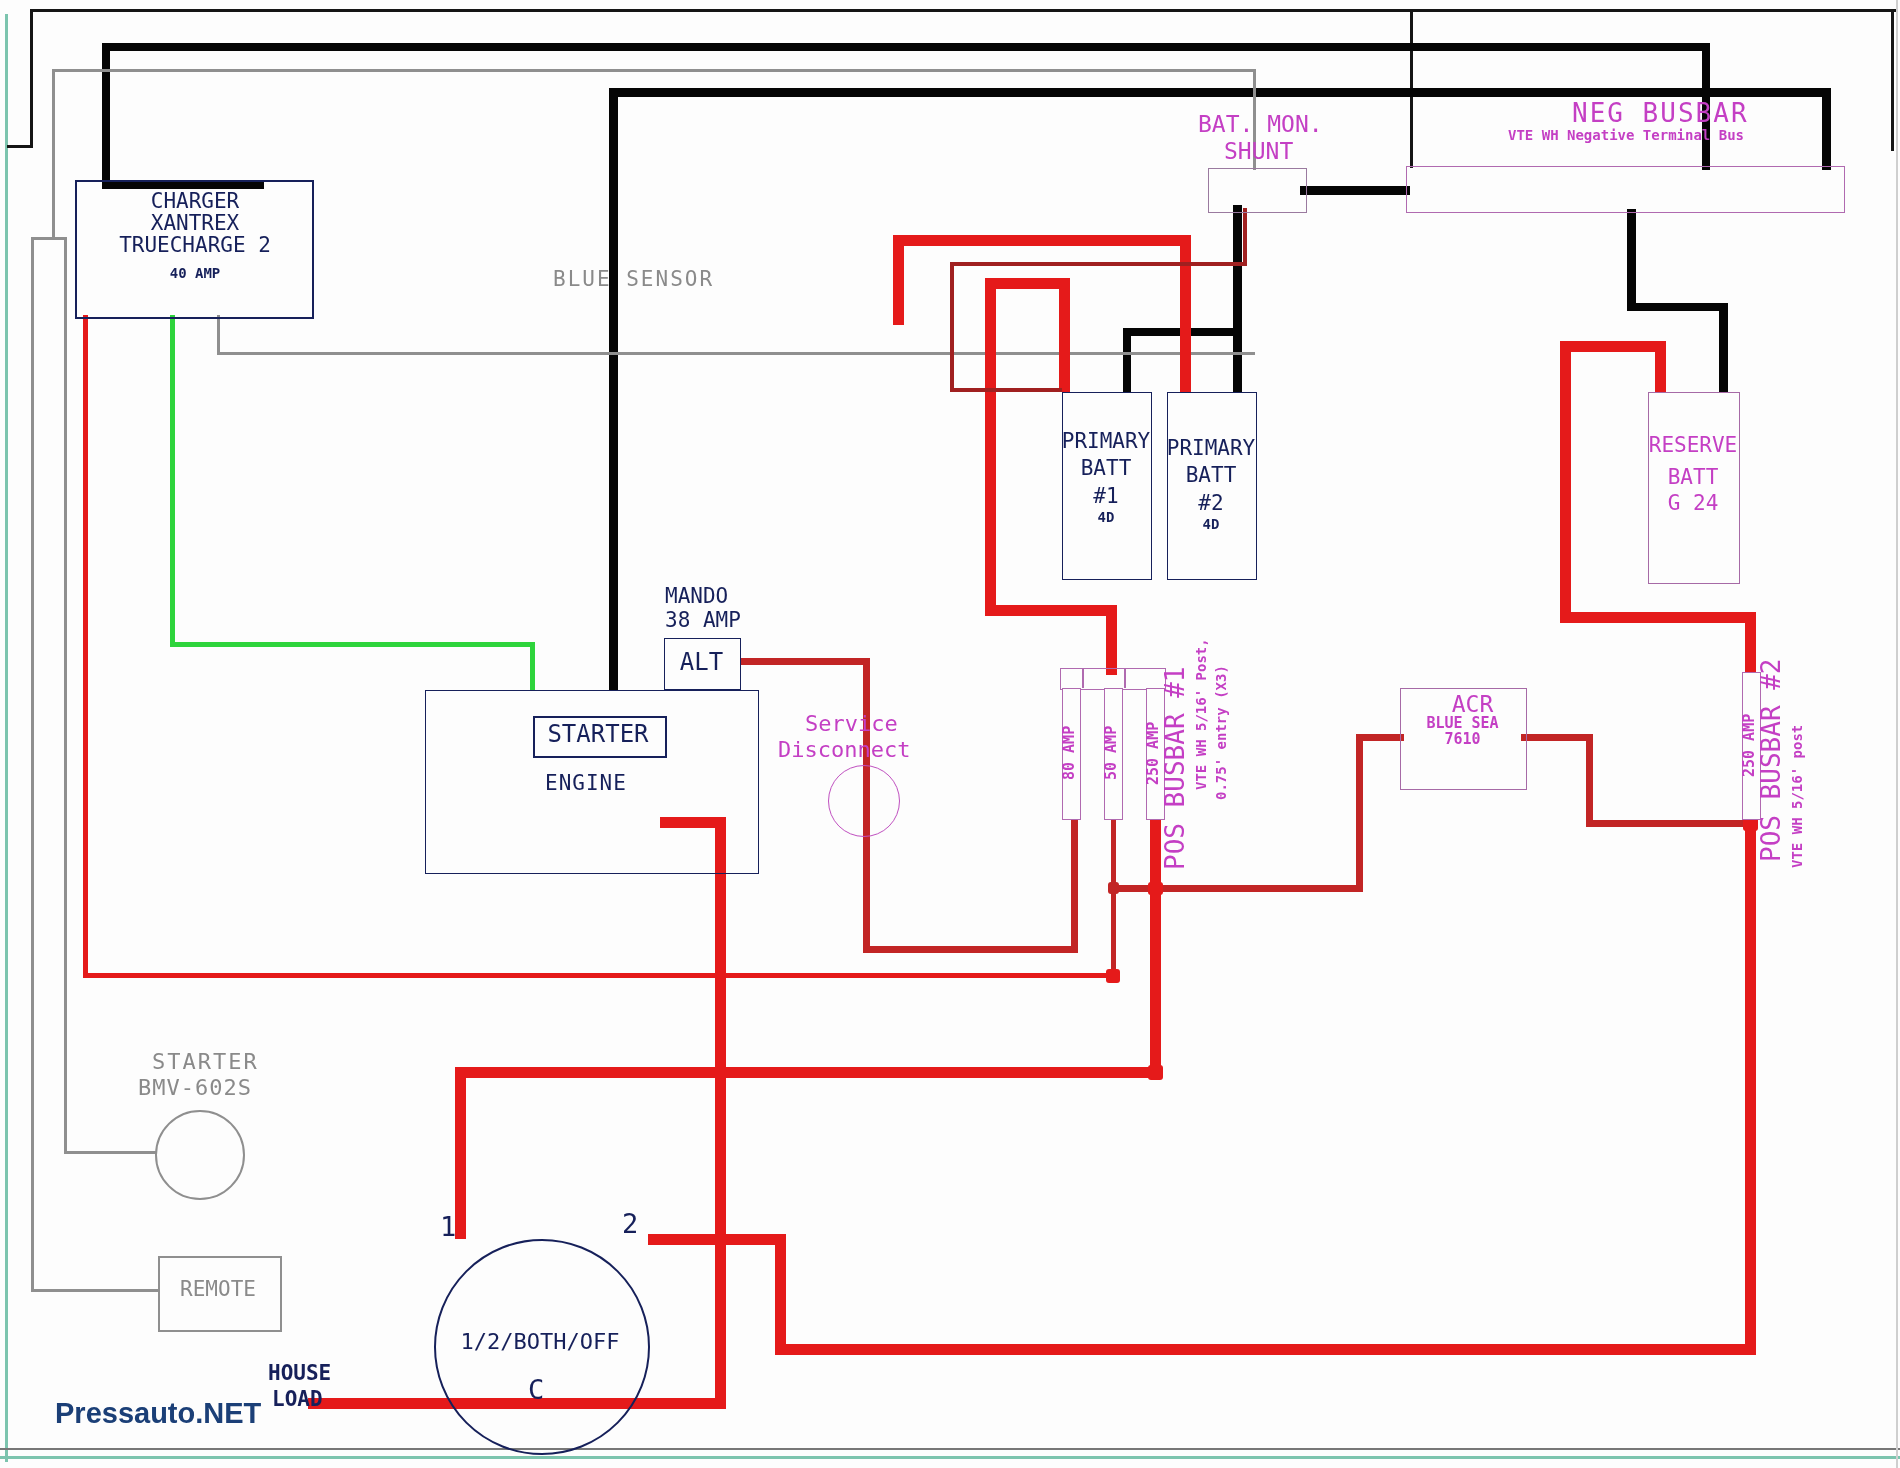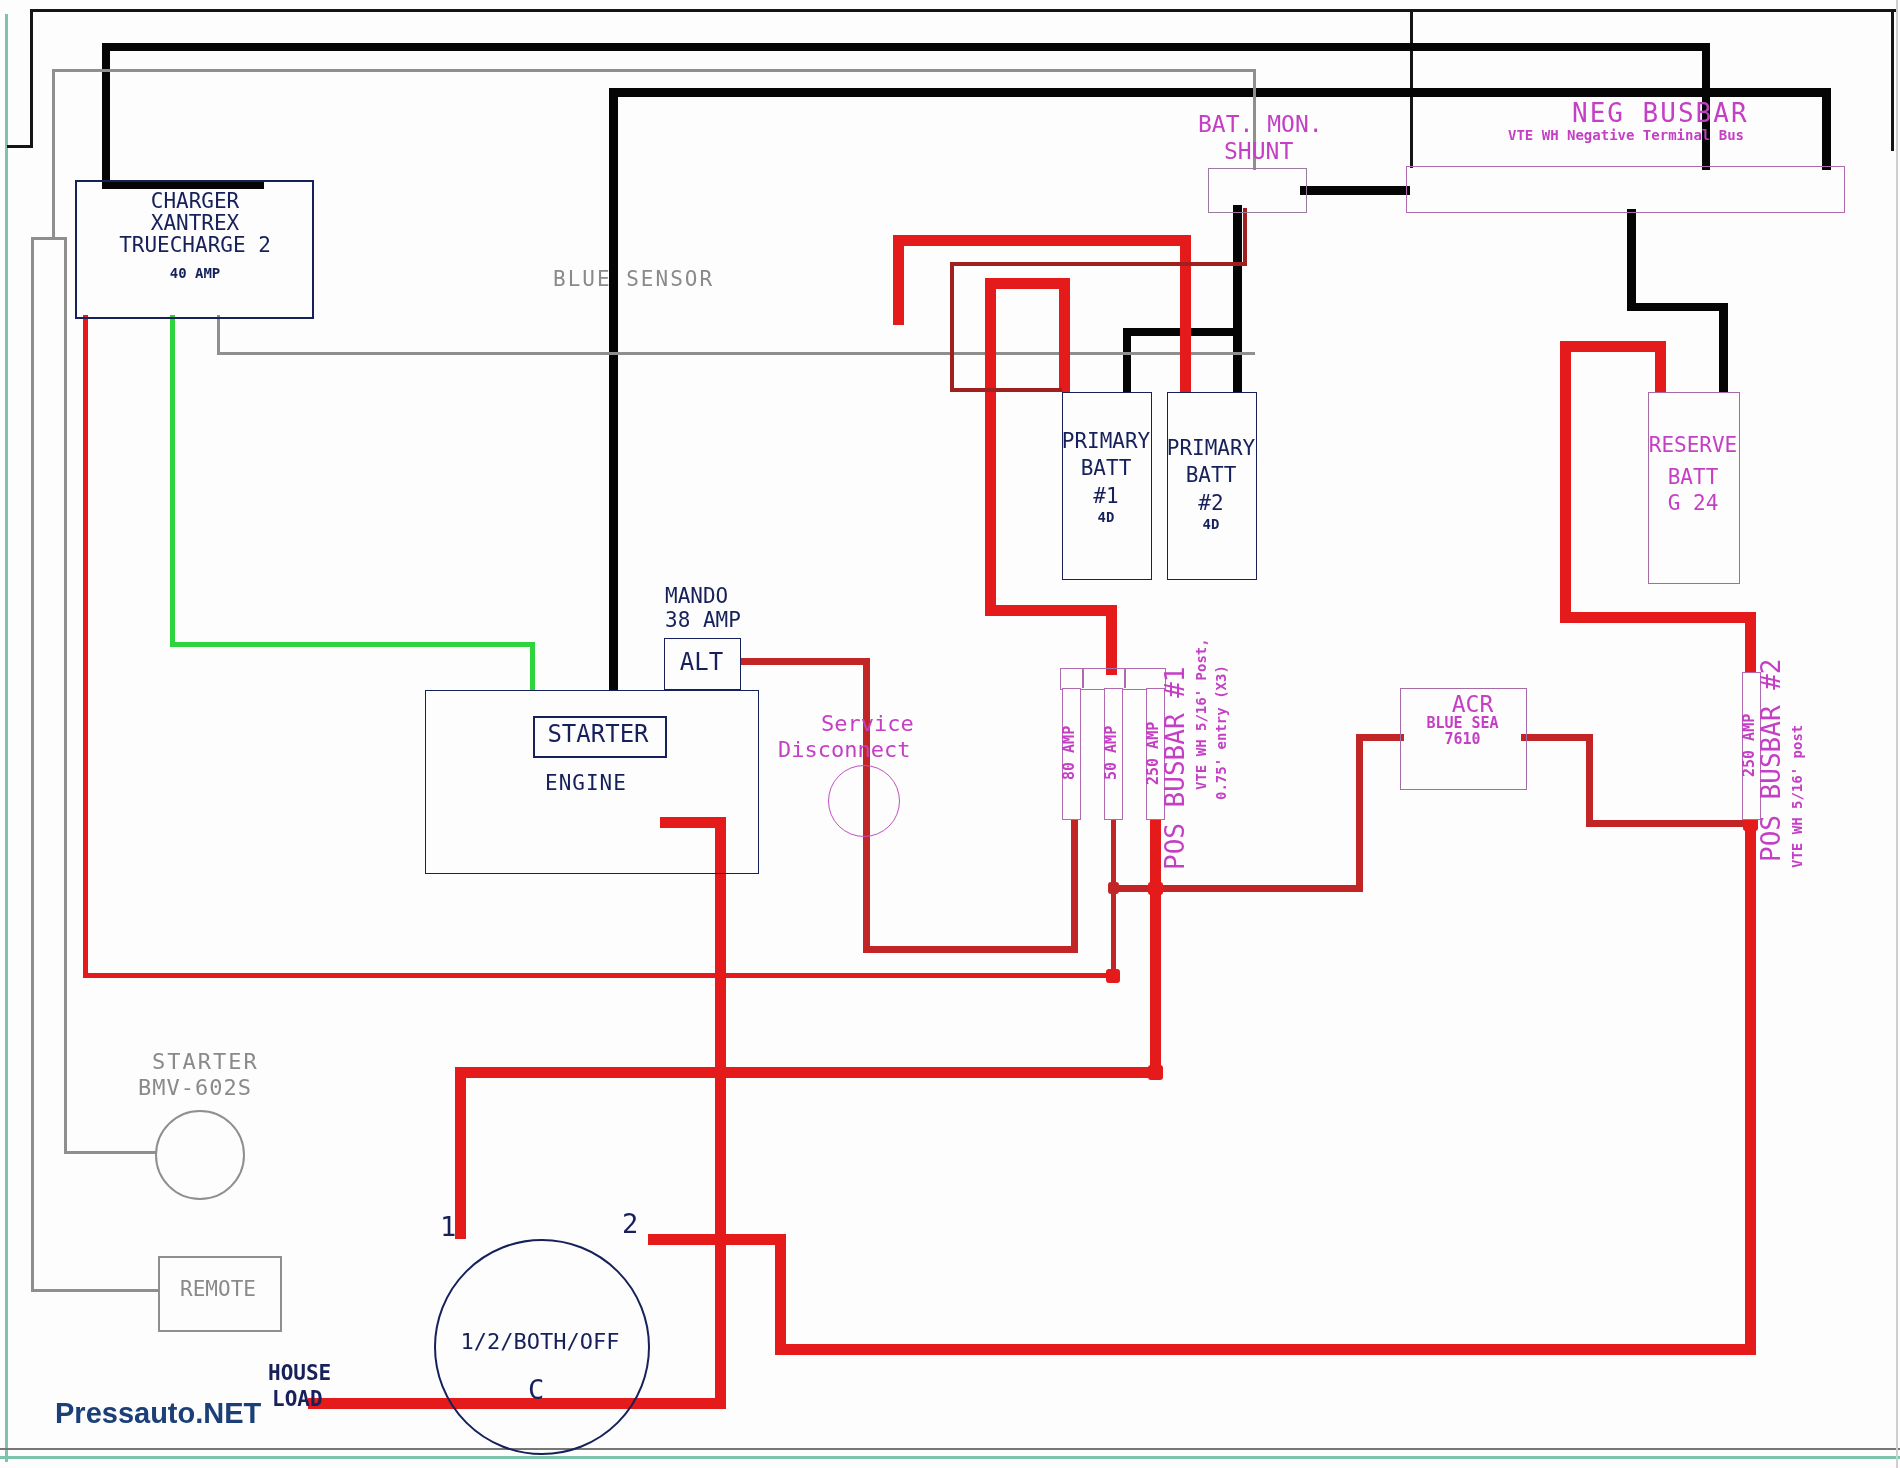--- a/index.html
+++ b/index.html
@@ -165,21 +165,21 @@
   <div class="lbl navyTxt" style="left:665px;top:585px;font-size:21px;">MANDO</div>
   <div class="lbl navyTxt" style="left:665px;top:609px;font-size:21px;">38 AMP</div>
   <div class="box navyBoxThin" style="left:664px;top:638px;width:75px;height:50px;"></div>
   <div class="lbl navyTxt ctr" style="left:664px;top:650px;width:75px;font-size:24px;">ALT</div>
 
   <div class="box navyBoxThin" style="left:425px;top:690px;width:332px;height:182px;"></div>
   <div class="box navyBox" style="left:533px;top:716px;width:130px;height:38px;background:#fdfdfd;"></div>
   <div class="lbl navyTxt ctr" style="left:533px;top:722px;width:130px;font-size:24px;">STARTER</div>
   <div class="lbl navyTxt" style="left:545px;top:772px;font-size:21px;letter-spacing:1px;">ENGINE</div>
 
-  <div class="lbl magTxt" style="left:805px;top:712px;font-size:22px;margin-left:16px;">Service</div>
+  <div class="lbl magTxt" style="left:805px;top:712px;font-size:22px;">Service</div>
   <div class="lbl magTxt" style="left:778px;top:738px;font-size:22px;">Disconnect</div>
   <div class="circ" style="left:828px;top:765px;width:70px;height:70px;border:1.5px solid #c050c0;"></div>
 
   <div class="box purpleBox" style="left:1060px;top:668px;width:104px;height:20px;"></div>
   <div class="wire" style="left:1082px;top:668px;width:1.5px;height:20px;background:var(--c-purple-line);"></div>
   <div class="wire" style="left:1124px;top:668px;width:1.5px;height:20px;background:var(--c-purple-line);"></div>
   <div class="box purpleBox" style="left:1062px;top:688px;width:17px;height:130px;background:#fdfdfd;"></div>
   <div class="box purpleBox" style="left:1104px;top:688px;width:17px;height:130px;background:#fdfdfd;"></div>
   <div class="box purpleBox" style="left:1146px;top:688px;width:17px;height:130px;background:#fdfdfd;"></div>
   <div class="lbl magTxt vert" style="left:1062px;top:692px;width:17px;height:122px;font-size:15px;font-weight:bold;text-align:center;">80 AMP</div>

